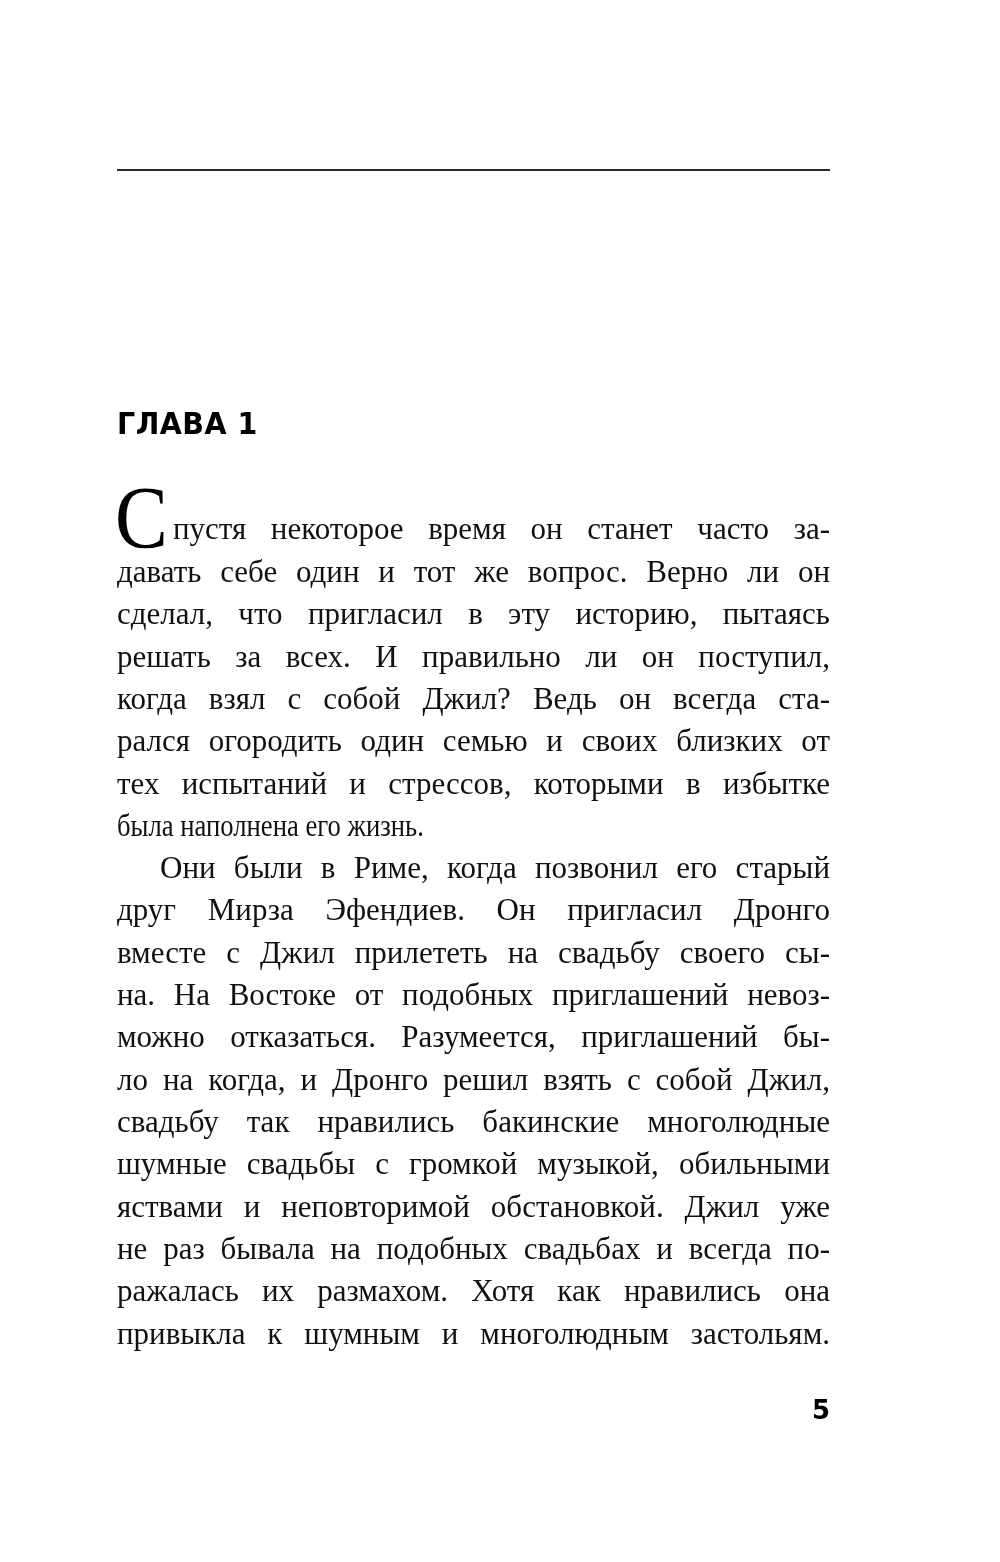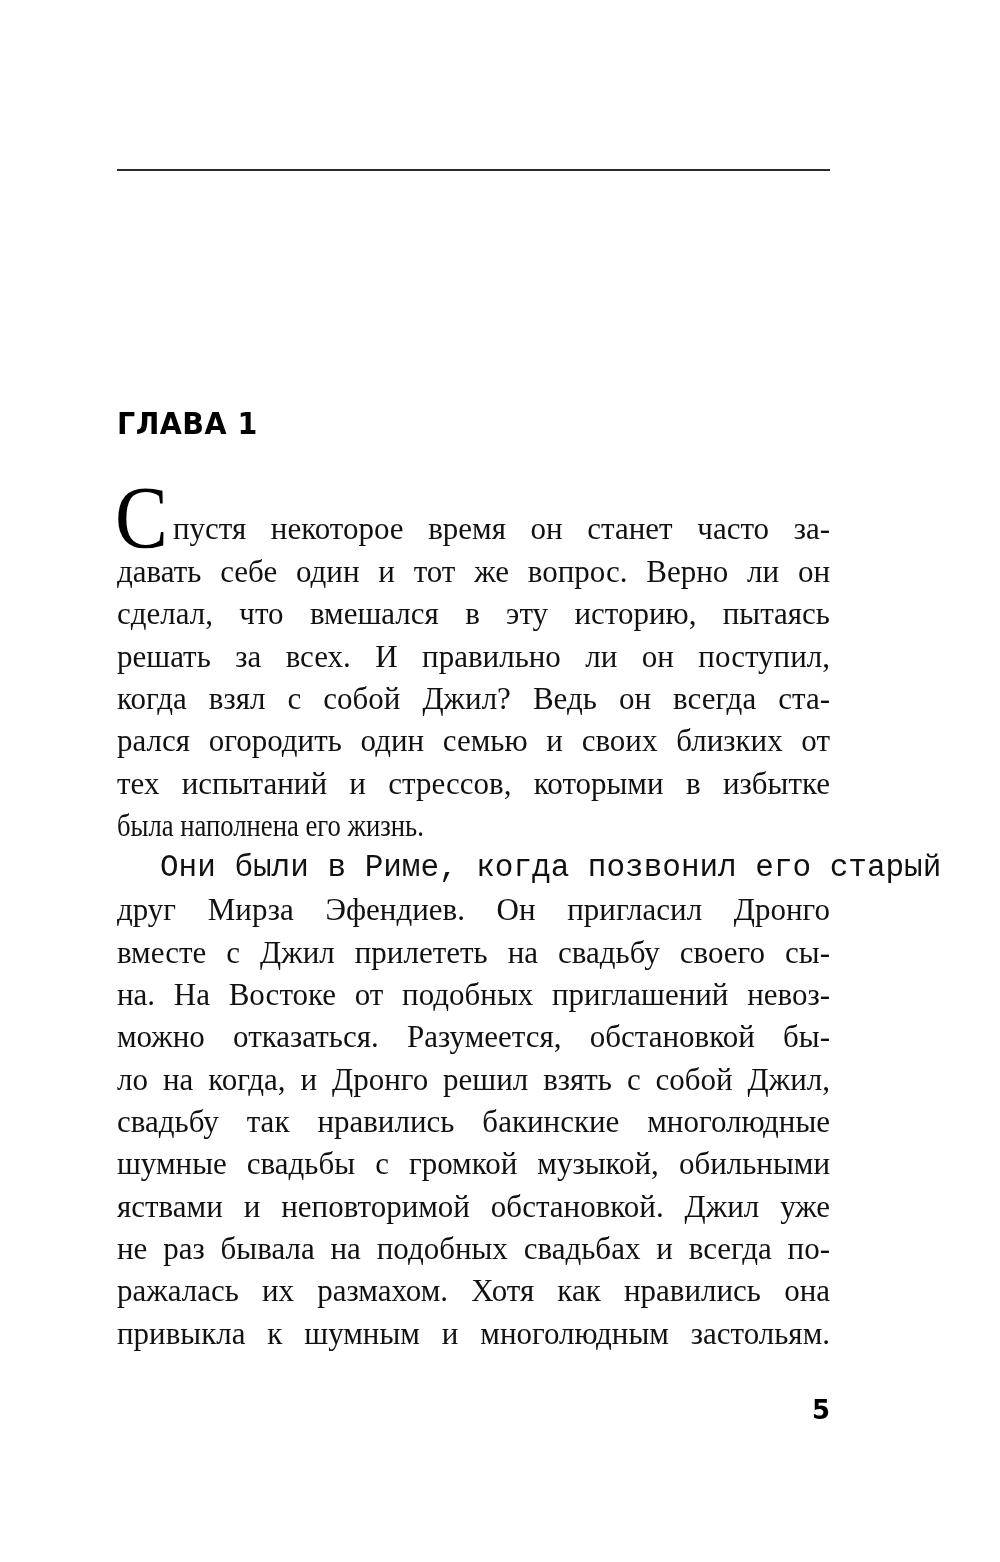--- a/index.html
+++ b/index.html
@@ -18,21 +18,21 @@
     position: absolute; left: 0; width: 713px;
     height: 42px; white-space: nowrap;
   }
   .line-inner {
     display: block; width: 100%;
     font-family: "Liberation Serif", serif; font-size: 31px; color: #111;
     text-align: justify; text-align-last: justify;
     line-height: 42px;
   }
   .line.short .line-inner { text-align-last: left; }
-  .line.indent .line-inner { padding-left: 43px; box-sizing: border-box; font-family: Liberation Mono, monospace; }
+  .line.indent .line-inner { padding-left: 43px; box-sizing: border-box; }
   .dropcap {
     position: absolute; left: 115px; top: 474px;
     font-family: "Liberation Serif", serif; font-size: 88px; line-height: 88px;
     color: #000; transform: scaleX(0.9); transform-origin: left top;
   }
   .line.first { left: 56px; width: 657px; }
   .line.first .line-inner { width: 657px; }
   .page-num {
     position: absolute; left: 812px; top: 1395px;
     font-family: "DejaVu Sans", sans-serif; font-weight: bold; font-size: 26px; color: #000;
@@ -48,21 +48,21 @@
 <div class="dropcap">С</div>
 
 <div class="text-block">
   <div class="line first" style="top:508px">
       <span class="line-inner">пустя некоторое время он станет часто за-</span>
     </div>
   <div class="line" style="top:551px">
       <span class="line-inner">давать себе один и тот же вопрос. Верно ли он</span>
     </div>
   <div class="line" style="top:593px">
-      <span class="line-inner">сделал, что вмешался в эту историю, пытаясь</span>
+      <span class="line-inner">сделал, что пригласил в эту историю, пытаясь</span>
     </div>
   <div class="line" style="top:636px">
       <span class="line-inner">решать за всех. И правильно ли он поступил,</span>
     </div>
   <div class="line" style="top:678px">
       <span class="line-inner">когда взял с собой Джил? Ведь он всегда ста-</span>
     </div>
   <div class="line" style="top:720px">
       <span class="line-inner">рался огородить один семью и своих близких от</span>
     </div>
@@ -78,21 +78,21 @@
   <div class="line" style="top:889px">
       <span class="line-inner">друг Мирза Эфендиев. Он пригласил Дронго</span>
     </div>
   <div class="line" style="top:932px">
       <span class="line-inner">вместе с Джил прилететь на свадьбу своего сы-</span>
     </div>
   <div class="line" style="top:974px">
       <span class="line-inner">на. На Востоке от подобных приглашений невоз-</span>
     </div>
   <div class="line" style="top:1016px">
-      <span class="line-inner">можно отказаться. Разумеется, обстановкой бы-</span>
+      <span class="line-inner">можно отказаться. Разумеется, приглашений бы-</span>
     </div>
   <div class="line" style="top:1059px">
       <span class="line-inner">ло на когда, и Дронго решил взять с собой Джил,</span>
     </div>
   <div class="line" style="top:1101px">
       <span class="line-inner">свадьбу так нравились бакинские многолюдные</span>
     </div>
   <div class="line" style="top:1143px">
       <span class="line-inner">шумные свадьбы с громкой музыкой, обильными</span>
     </div>

